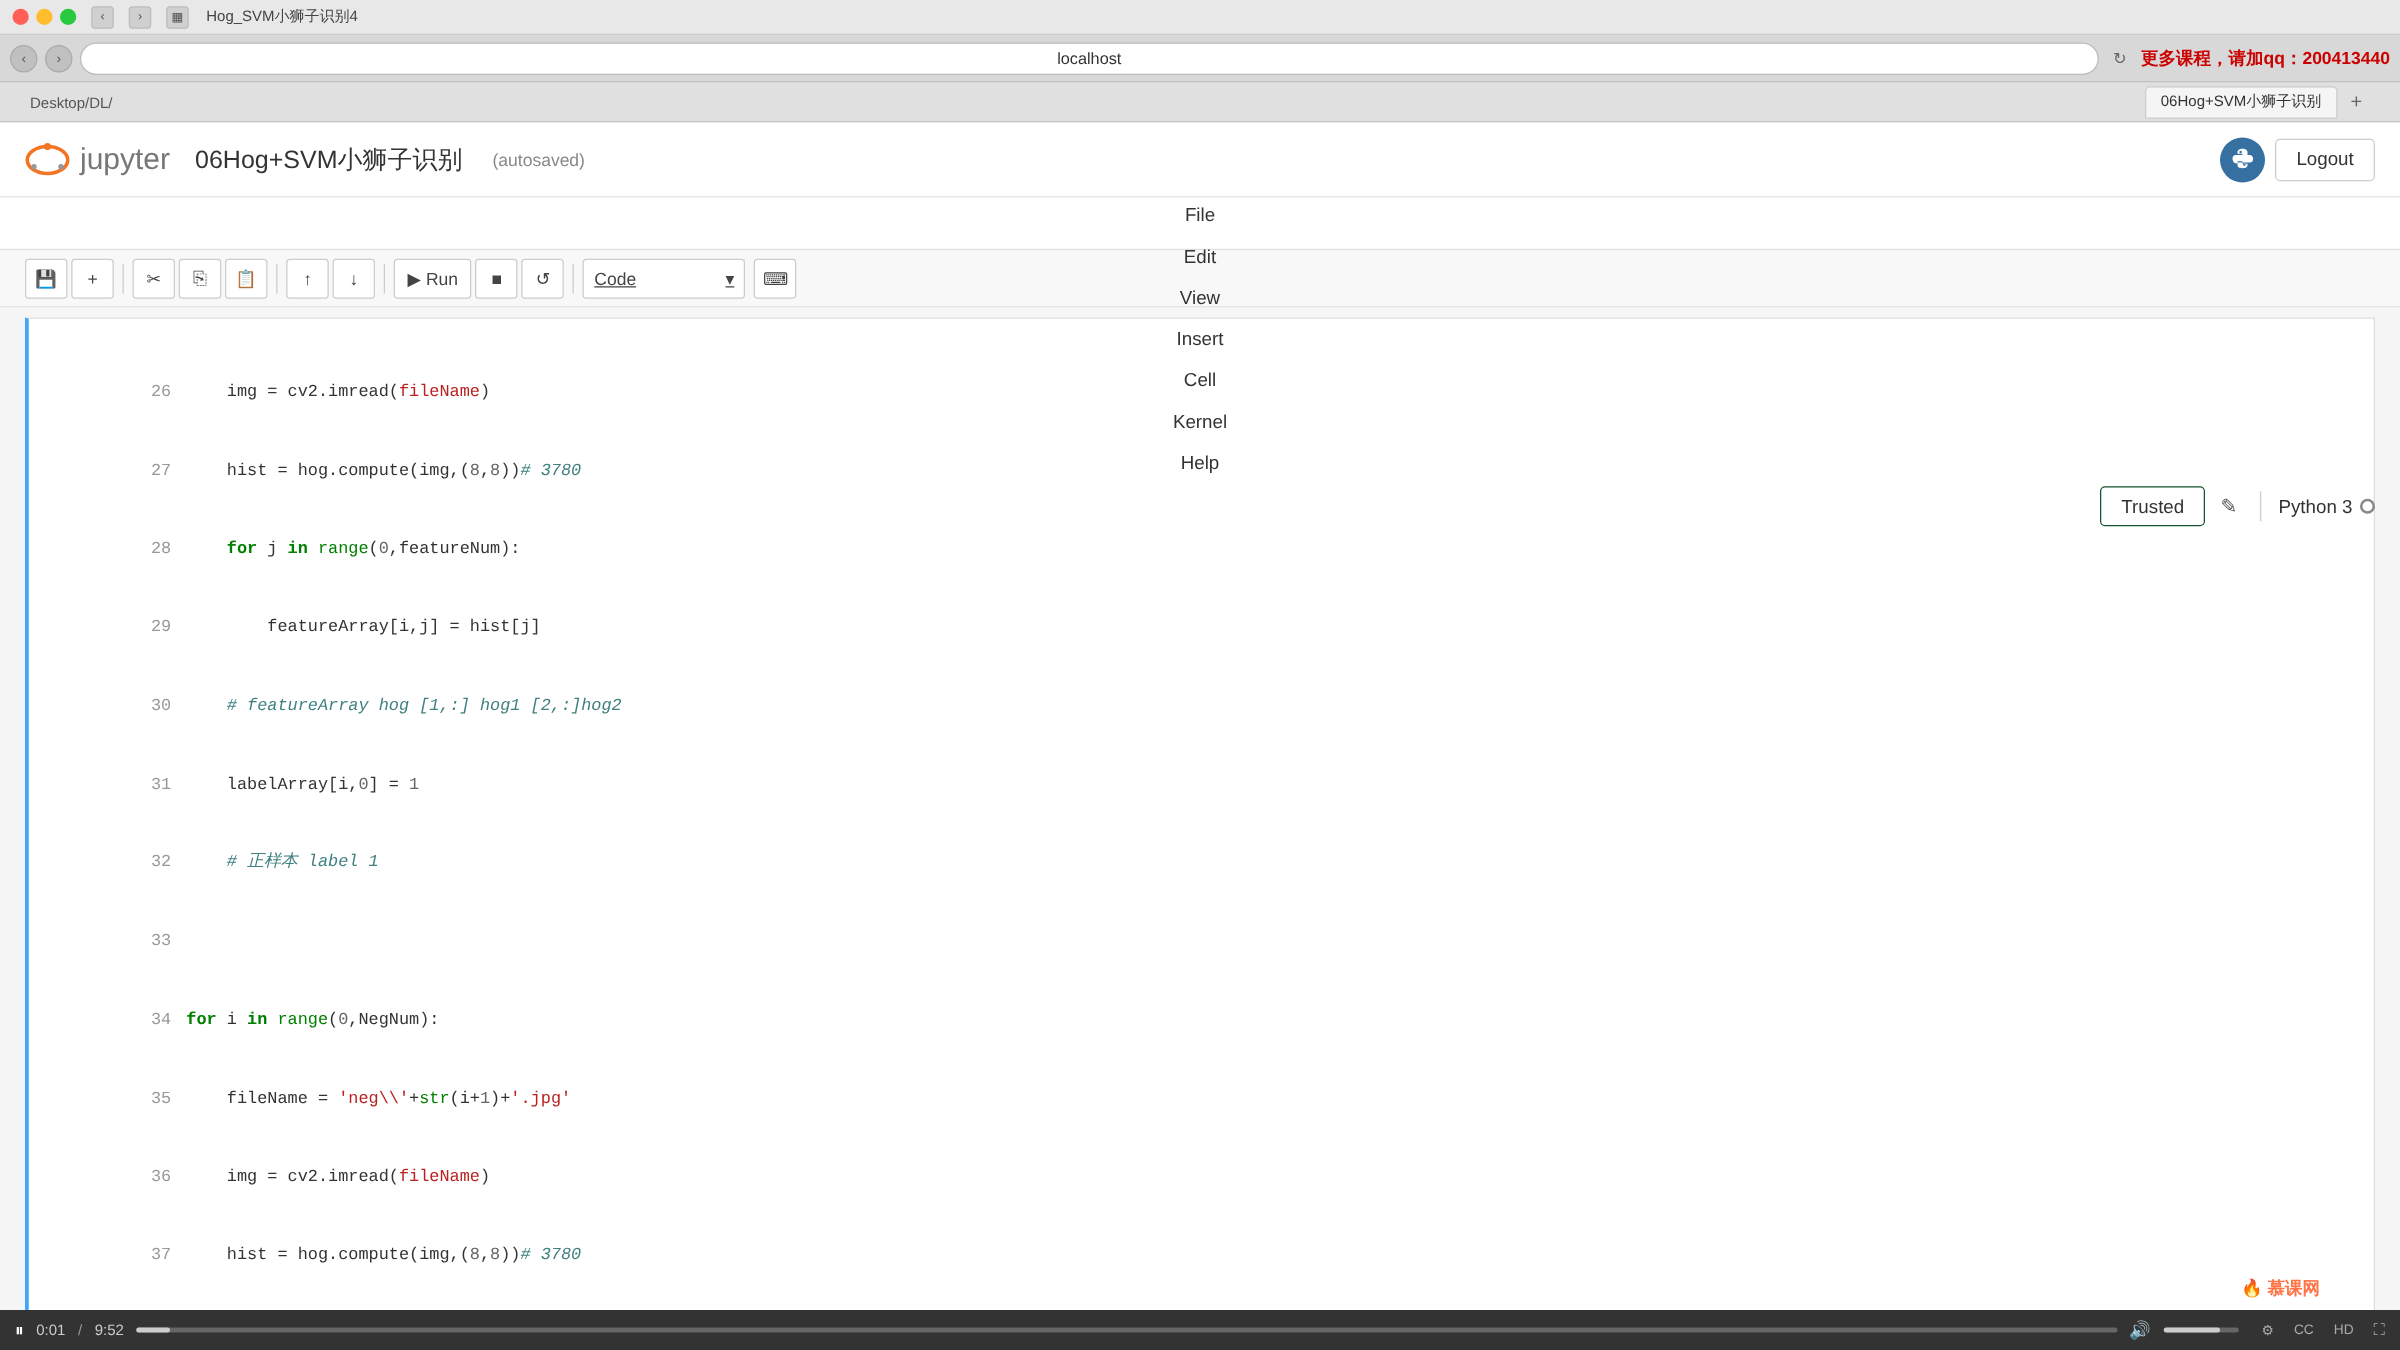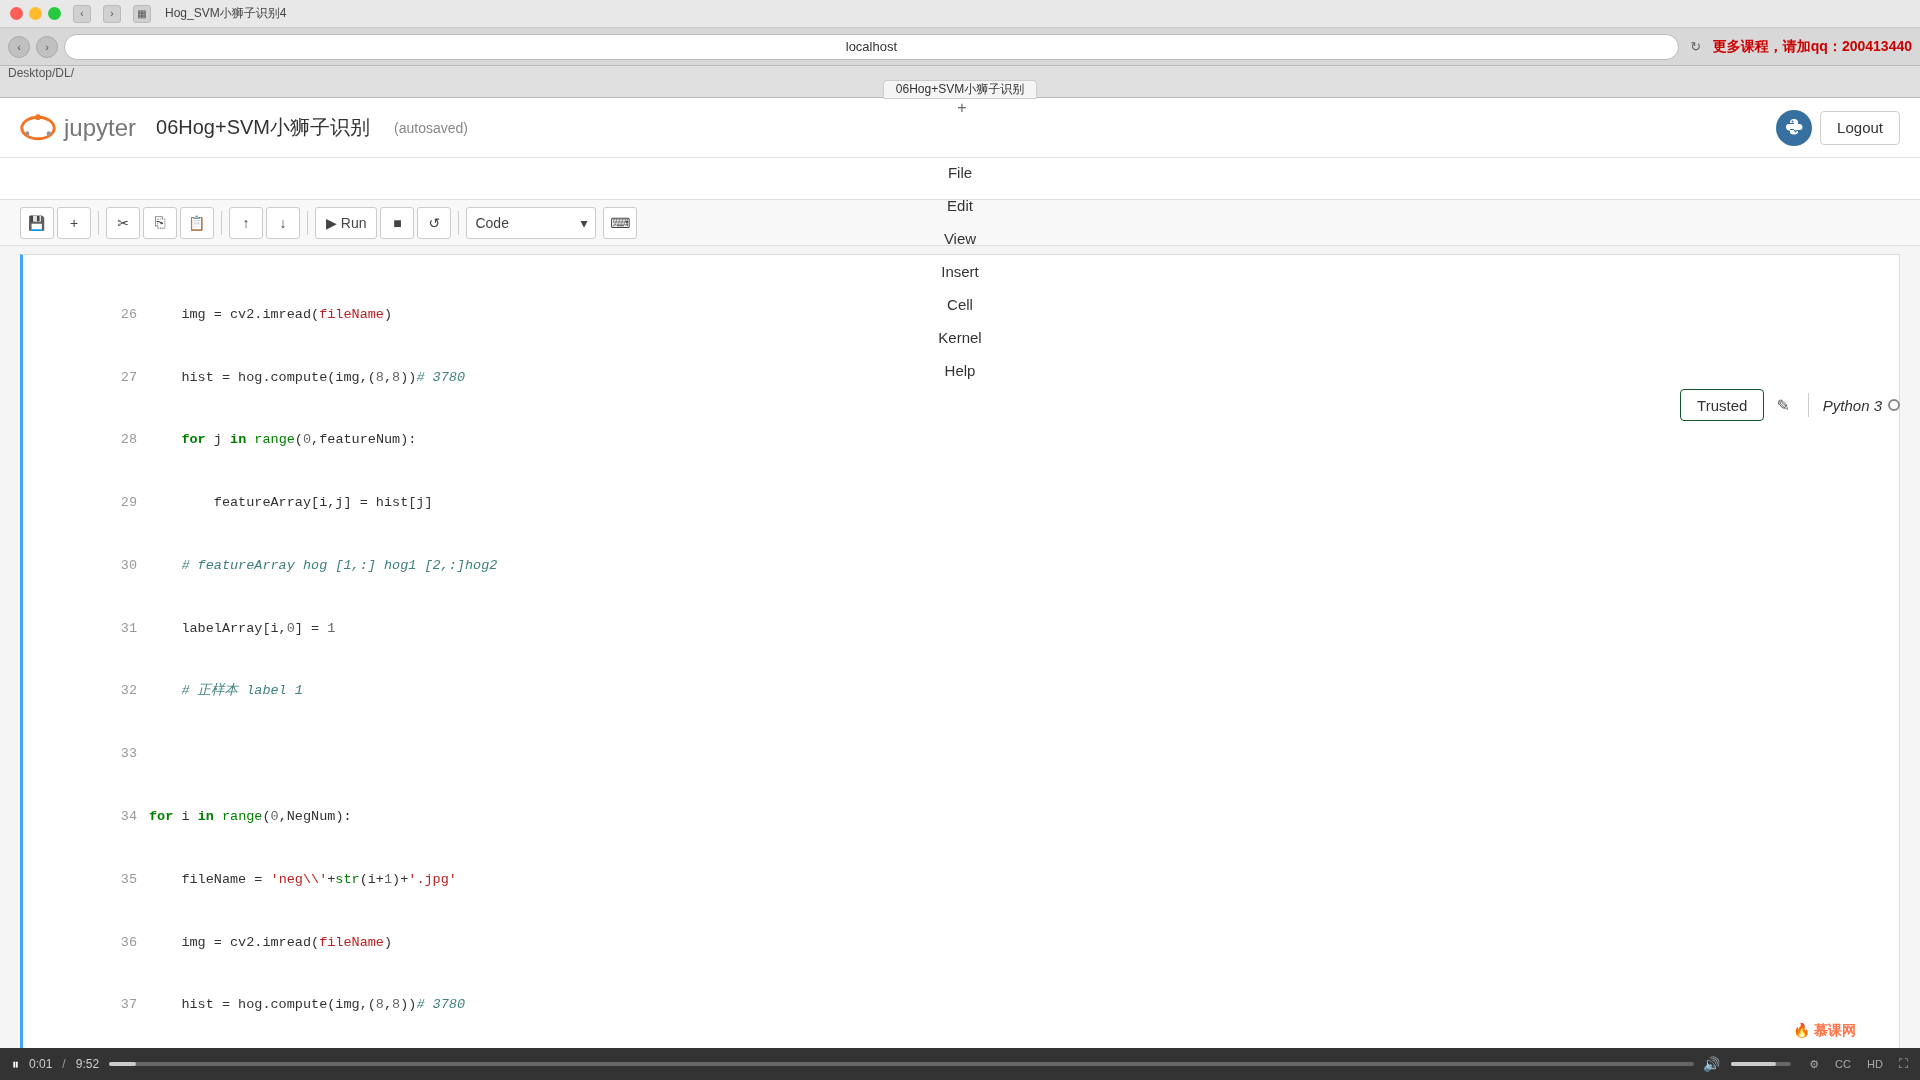--- a/index.html
+++ b/index.html
@@ -47,23 +47,22 @@
     }
     .refresh-btn { width: 22px; height: 22px; display: flex; align-items: center; justify-content: center; font-size: 13px; color: #666; cursor: pointer; }
     .promo-text { font-size: 14px; font-weight: bold; color: #cc0000; margin-left: auto; }
 
     
     #tab-bar {
       height: 32px;
       background: #e0e0e0;
       display: flex;
       align-items: center;
-      padding: 0 8px;
+      padding: 0 24px;
       border-bottom: 1px solid #bbb;
-      flex-direction: column;
     }
     .tab-item { height: 26px; background: #f5f5f5; border: 1px solid #ccc; border-radius: 4px 4px 0 0; padding: 0 12px; font-size: 12px; color: #333; display: flex; align-items: center; cursor: pointer; }
     .breadcrumb { font-size: 12px; color: #555; margin-right: auto; }
     .tab-add { width: 22px; height: 22px; display: flex; align-items: center; justify-content: center; font-size: 16px; color: #666; cursor: pointer; margin-left: 4px; }
 
     
     #jupyter-header {
       height: 60px;
       background: white;
       display: flex;
@@ -87,37 +86,37 @@
       align-items: center;
       padding: 0 20px;
       border-bottom: 1px solid #e0e0e0;
       gap: 4px;
       flex-direction: column;
     }
     .menu-item { padding: 6px 12px; font-size: 15px; color: #333; cursor: pointer; border-radius: 3px; }
     .menu-right { margin-left: auto; display: flex; align-items: center; gap: 8px; }
     .trusted-btn { height: 32px; padding: 0 16px; background: white; border: 1px solid #14532d; border-radius: 4px; font-size: 15px; color: #333; cursor: pointer; }
     .edit-icon { font-size: 16px; color: #555; cursor: pointer; padding: 4px; }
-    .kernel-info { font-size: 15px; color: #333; display: flex; align-items: center; gap: 6px; font-style: italic; }
+    .kernel-info { font-size: 15px; color: #333; display: flex; align-items: center; gap: 6px; }
     .kernel-circle { width: 12px; height: 12px; border-radius: 50%; border: 2px solid #888; }
 
     
     #toolbar {
       height: 46px;
       background: #f8f8f8;
       display: flex;
       align-items: center;
       padding: 0 20px;
       gap: 3px;
       border-bottom: 1px solid #e0e0e0;
     }
     .tool-btn { width: 34px; height: 32px; background: white; border: 1px solid #ccc; border-radius: 3px; display: flex; align-items: center; justify-content: center; font-size: 14px; color: #444; cursor: pointer; }
     .tool-btn-wide { height: 32px; padding: 0 10px; background: white; border: 1px solid #ccc; border-radius: 3px; display: flex; align-items: center; justify-content: center; font-size: 14px; color: #444; cursor: pointer; gap: 4px; }
     .separator { width: 1px; height: 24px; background: #ccc; margin: 0 4px; }
-    .cell-type-select { height: 32px; width: 130px; background: white; border: 1px solid #ccc; border-radius: 3px; font-size: 14px; color: #444; padding: 0 8px; cursor: pointer; display: flex; align-items: center; justify-content: space-between; }
+    .cell-type-select { height: 32px; width: 130px; background: white; border: 1px solid #ccc; border-radius: 3px; font-size: 14px; color: #444; padding: 0 8px; cursor: pointer; display: flex; align-items: center; justify-content: space-between; text-decoration: underline; }
     .keyboard-btn { width: 34px; height: 32px; background: white; border: 1px solid #ccc; border-radius: 3px; display: flex; align-items: center; justify-content: center; font-size: 14px; color: #444; cursor: pointer; margin-left: 4px; }
 
     
     #main-content {
       background: #f5f5f5;
       height: calc(1080px - 28px - 38px - 32px - 60px - 42px - 46px - 32px);
       overflow: hidden;
       padding: 8px 20px;
     }
 

